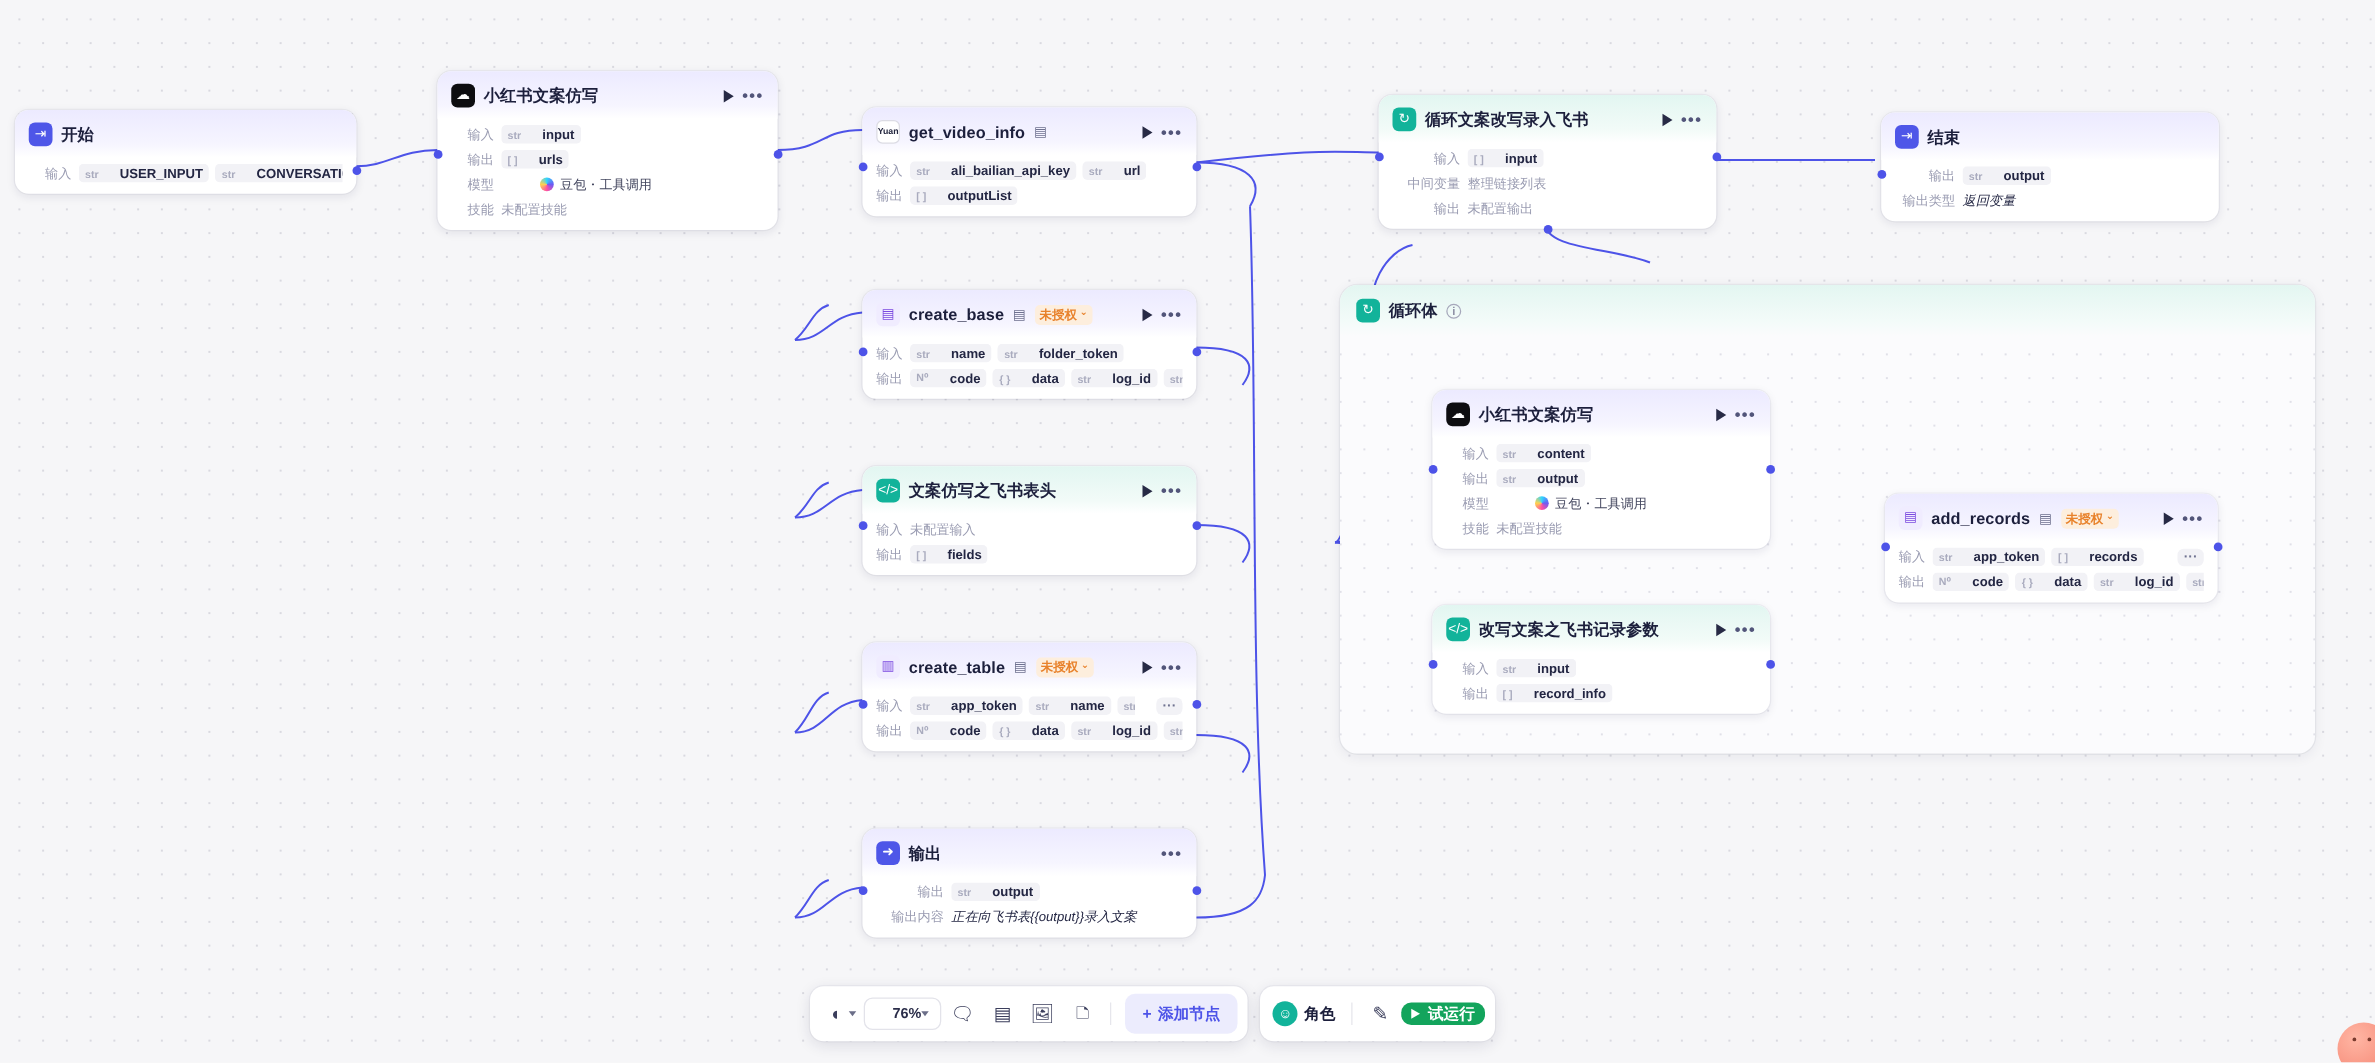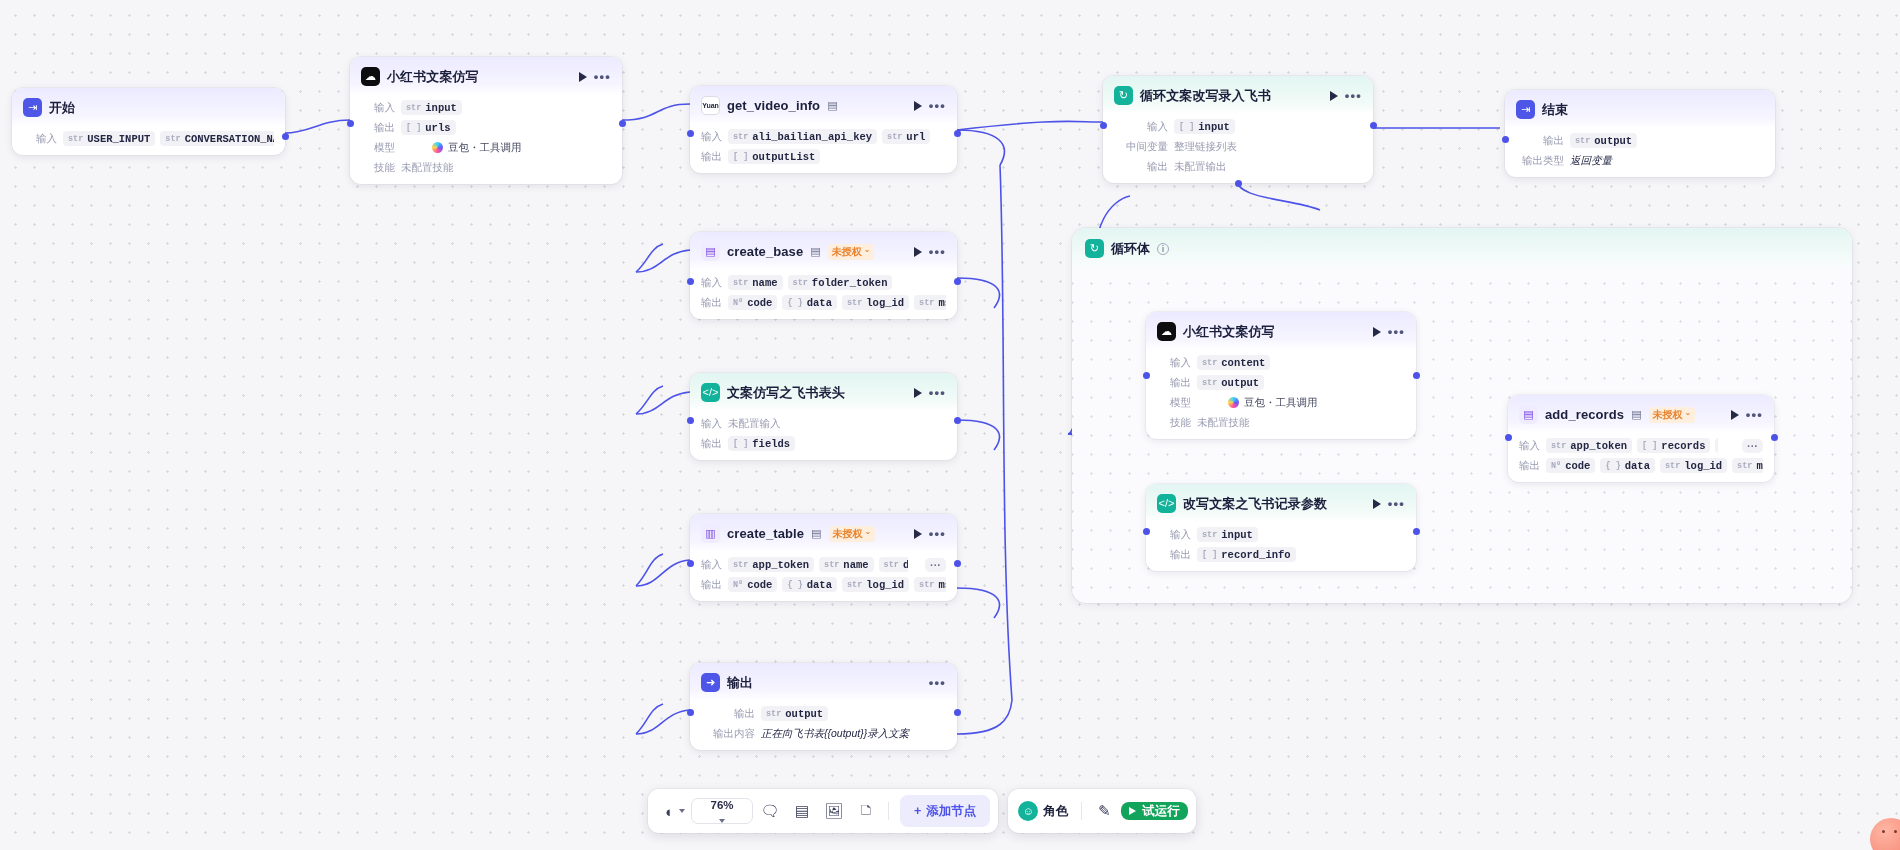--- a/index.html
+++ b/index.html
@@ -70,23 +70,23 @@
   .dots-ico { letter-spacing: 1.2px; font-size: 13px; font-weight: 700; color: #52557a; line-height: 8px; }
   .mini-ico { color: #6f7290; font-size: 11px; }
 
   
   .rows { padding: 0 11px; }
   .row { display: flex; align-items: center; gap: 6px; margin-top: 5px; min-height: 15px; }
   .row .lab { color: #9a9cb2; font-size: 10.5px; white-space: nowrap; flex: 0 0 auto; }
   .row.ind .lab { min-width: 34px; text-align: right; }
   .chips { display: flex; align-items: center; gap: 5px; min-width: 0; overflow: hidden; flex-wrap: nowrap; }
   .chip {
-    display: inline-flex; align-items: center; gap: 4px;
+    display: inline-flex; align-items: center; gap: 17px;
     background: #f2f2f6; border-radius: 4px;
-    padding: 1.5px 5px; white-space: nowrap; font-family: Liberation Mono, monospace;
+    padding: 1.5px 5px; white-space: nowrap;
   }
   .chip .ty { color: #a9abbe; font-size: 8.5px; font-weight: 700; }
   .chip .nm { color: #232643; font-size: 10.5px; font-weight: 700; }
   .plain { color: #9a9cb2; font-size: 10.5px; white-space: nowrap; }
   .plain.dark { color: #44475f; font-weight: 400; }
   .plain.val { color: #232643; font-size: 10.5px; font-style: italic; }
   .model-row { display:flex; align-items:center; gap:5px;margin-left:31px; }
   .doubao-dot {
     width: 11px; height: 11px; border-radius: 50%;
     background: conic-gradient(#2fd6ff, #6a5bf5, #ff4fa3, #ffd24d, #2fd6ff);
@@ -138,21 +138,21 @@
   }
   .tb-btn {
     display: flex; align-items: center; justify-content: center;
     min-width: 30px; height: 30px; border-radius: 7px; color: #3b3e5c; font-size: 15px;
   }
   .cursor-sel { display:flex; align-items:center; gap:3px; padding: 0 4px; }
   .caret { width:0;height:0;border-left:3.5px solid transparent;border-right:3.5px solid transparent;border-top:4.5px solid #6b6e88; }
   .zoom-box {
     display: flex; align-items: center; justify-content: space-between;
     width: 62px; height: 26px; border: 1px solid #e3e3ea; border-radius: 7px;
-    padding: 0 6px; font-size: 11.5px; color: #2a2d49; font-weight: 600; flex-direction: column;
+    padding: 0 22px; font-size: 11.5px; color: #2a2d49; font-weight: 600;
   }
   .divider { width: 1px; height: 18px; background: #e6e6ec; margin: 0 5px; }
   .add-node {
     display: flex; align-items: center; gap: 5px;
     background: #ececfd; color: #4d53e8; font-weight: 700; font-size: 12.5px;
     border-radius: 8px; padding: 0 14px; height: 32px; margin-left: 4px;
   }
   .role-btn { display:flex; align-items:center; gap:5px; padding:0 6px 0 2px; font-size:12.5px; font-weight:700; color:#1c1f3c; }
   .role-avatar { width:20px;height:20px;border-radius:50%;background:#12b39a;display:flex;align-items:center;justify-content:center;color:#fff;font-size:11px; }
   .run-btn {

